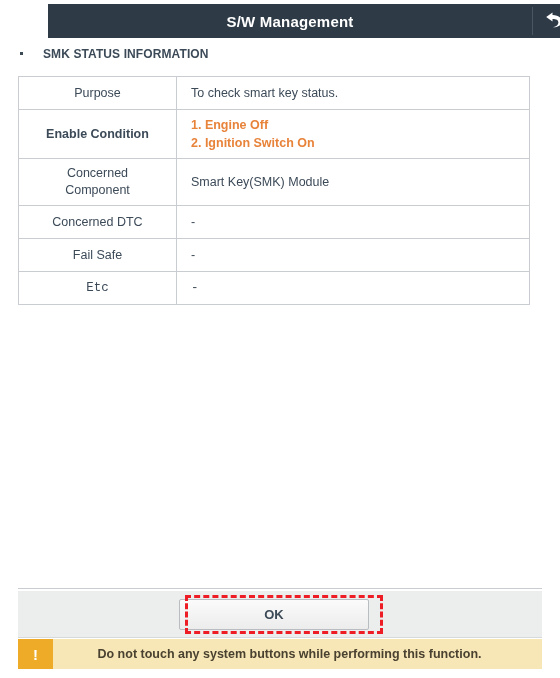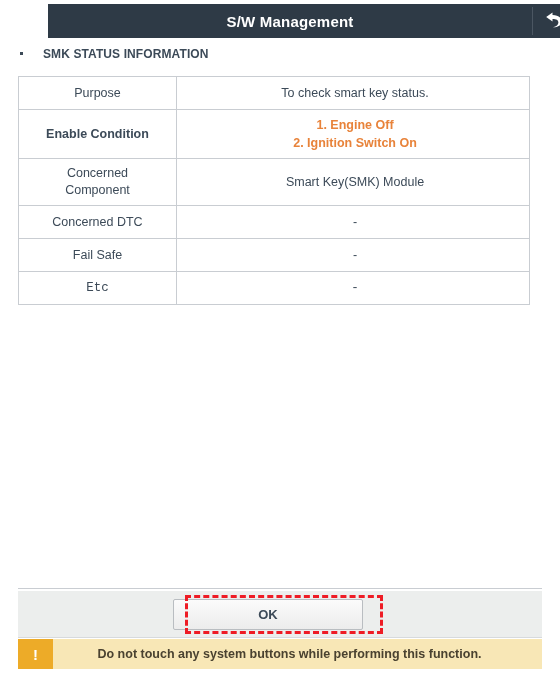--- a/index.html
+++ b/index.html
@@ -91,21 +91,21 @@
     color: #3c4a58;
     padding: 6px 10px;
   }
   .info-table .cell-label {
     width: 158px;
     text-align: center;
     vertical-align: middle;
     line-height: 1.35;
   }
   .info-table .cell-value {
-    text-align: center;
+    text-align: left;
     vertical-align: middle;
     line-height: 1.45;
     padding-left: 14px;
   }
   .row-purpose td           { height: 33px; }
   .row-enable td            { height: 46px; }
   .row-component td         { height: 46px; }
   .row-dtc td               { height: 33px; margin-left: 16px; }
   .row-failsafe td          { height: 33px; }
   .row-etc td               { height: 33px; font-family: Liberation Mono, monospace; }
@@ -127,21 +127,21 @@
     position: absolute;
     left: 18px;
     top: 591px;
     width: 524px;
     height: 47px;
     background: #eceeed;
     border-bottom: 1px solid #d7dadd;
   }
   .ok-button {
     position: absolute;
-    left: 155px;
+    left: 161px;
     top: 8px;
     width: 190px;
     height: 31px;
     background: linear-gradient(#fbfbfb, #ececec);
     border: 1px solid #b9bdc1;
     border-radius: 2px;
     display: flex;
     align-items: center;
     justify-content: center;
     font-size: 13px;

